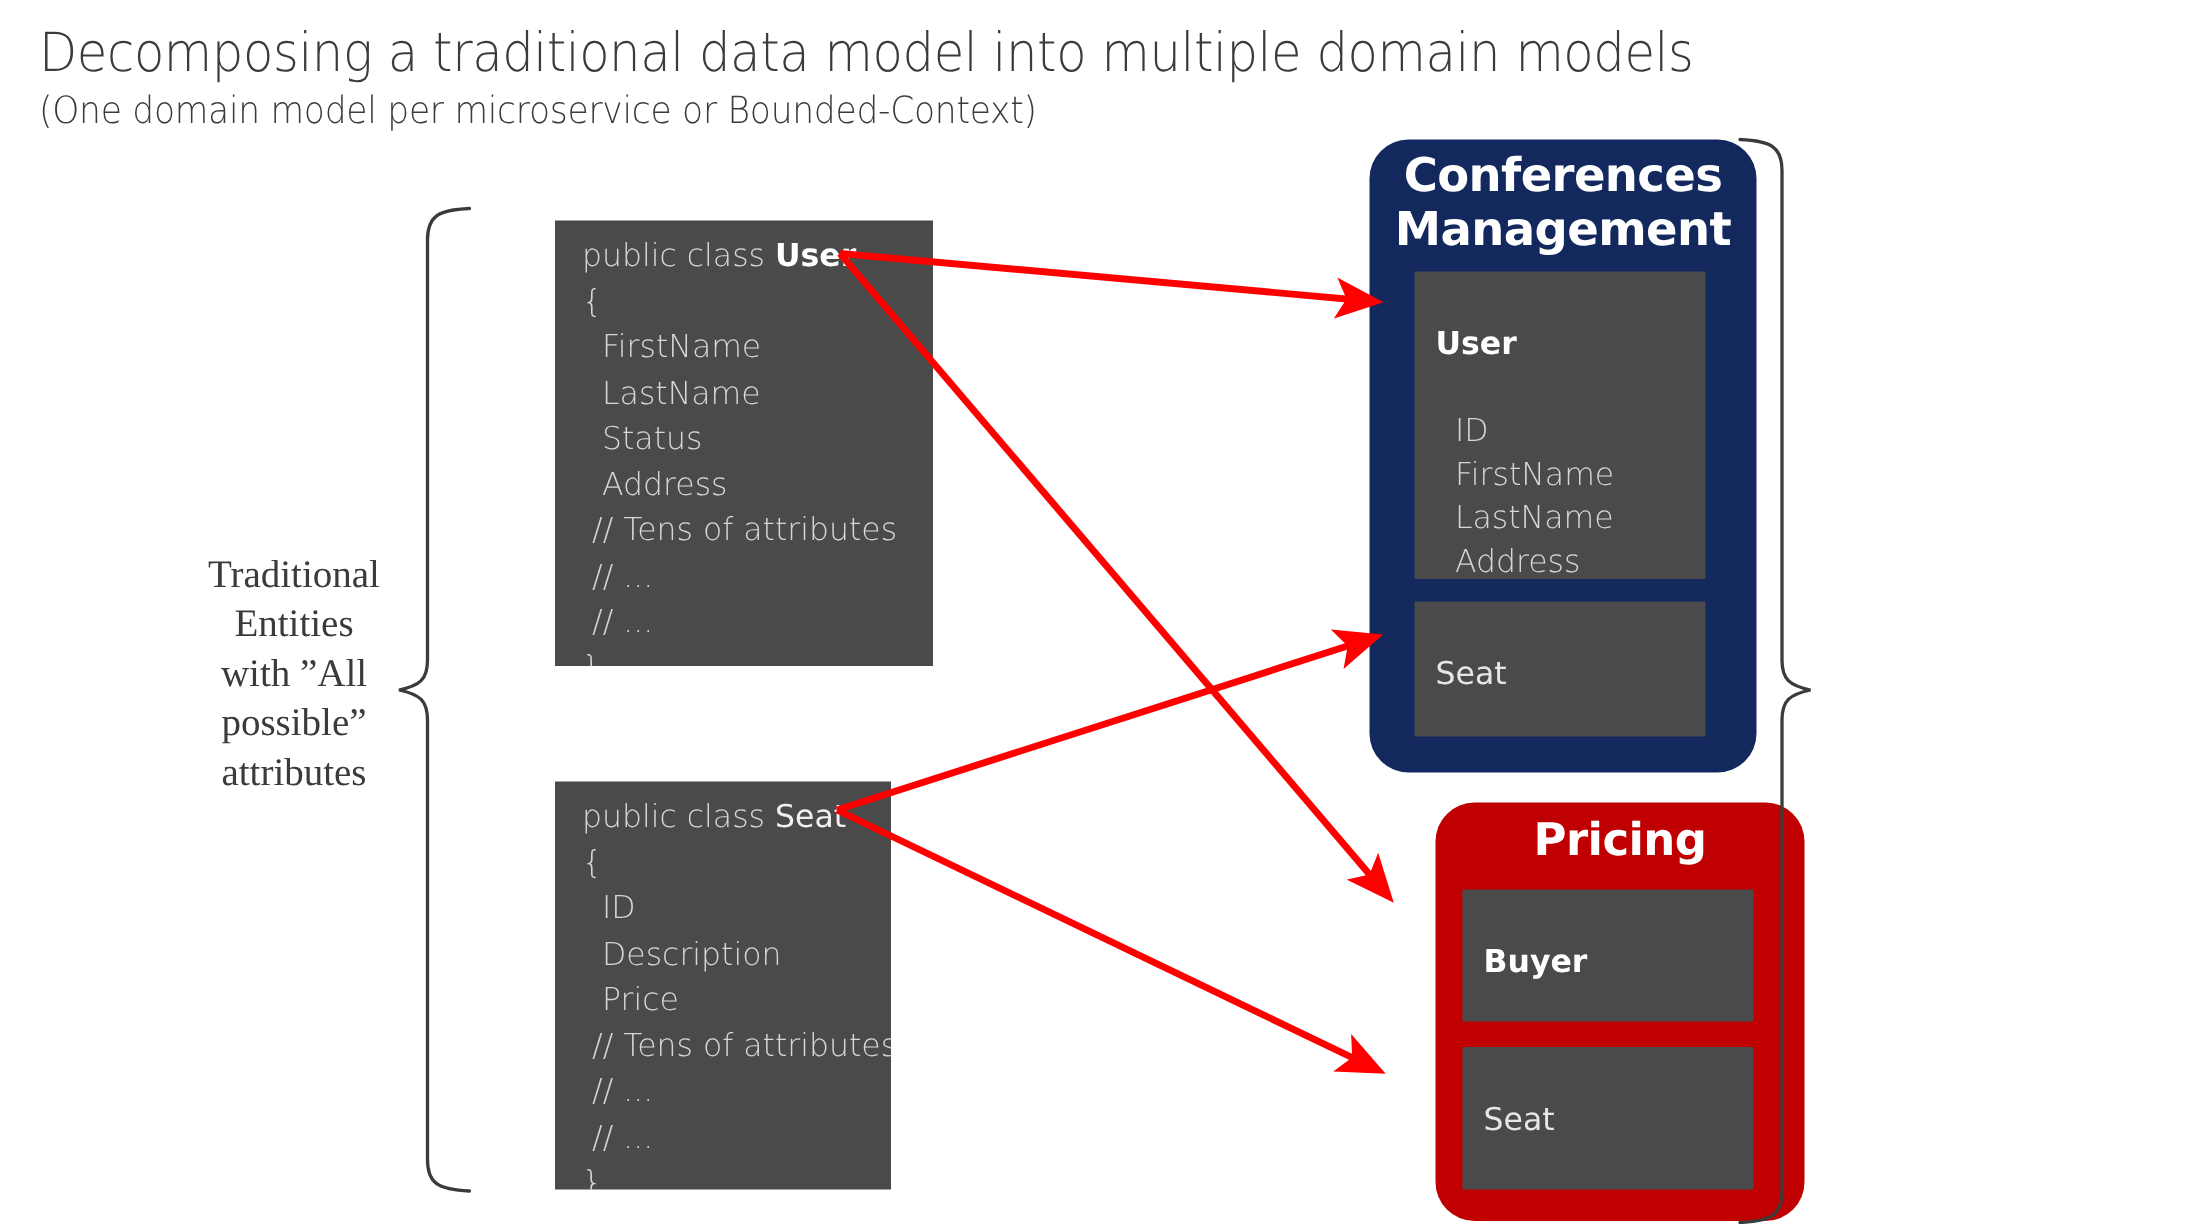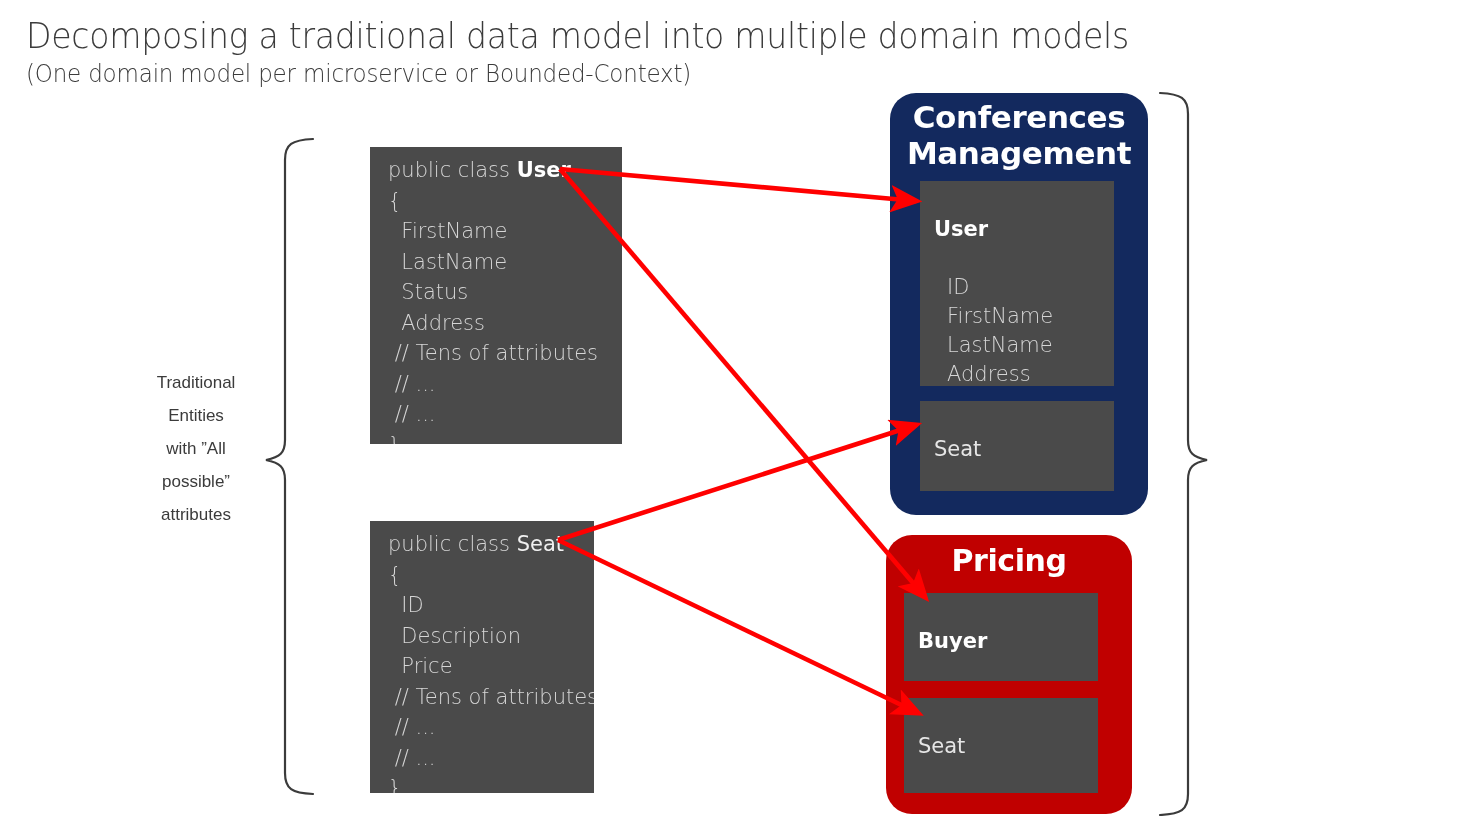--- a/index.html
+++ b/index.html
@@ -45,24 +45,24 @@
     letter-spacing: -0.2px;
     white-space: nowrap;
     transform: scaleX(0.92);
     transform-origin: left center;
   }
 
   
   .side-caption {
     position: absolute;
     text-align: center;
-    font-family: Liberation Sans, sans-serif;
+    font-family: Liberation Serif, serif;
     font-weight: 300;
     color: #3b3b3b;
-    font-size: 17px;
+    font-size: 26px;
     line-height: 33px;
     white-space: pre-line;
   }
   #caption-left {
     left: 96px;
     top: 366px;
     width: 200px;
   }
   #caption-right {
     left: 1215px;
@@ -103,30 +103,31 @@
     top: 521px;
     width: 224px;
     height: 272px;
   }
 
   
   .domain-panel {
     position: absolute;
     border-radius: 26px;
     box-sizing: border-box;
+    margin-left: 23px;
   }
   #panel-conferences {
     left: 890px;
     top: 93px;
     width: 258px;
     height: 422px;
     background: #13295e;
   }
   #panel-pricing {
-    left: 886px;
+    left: 934px;
     top: 535px;
     width: 246px;
     height: 279px;
     background: #c00000;
   }
   .panel-title {
     text-align: center;
     color: #ffffff;
     font-family: "DejaVu Sans", sans-serif;
     font-weight: 700;

